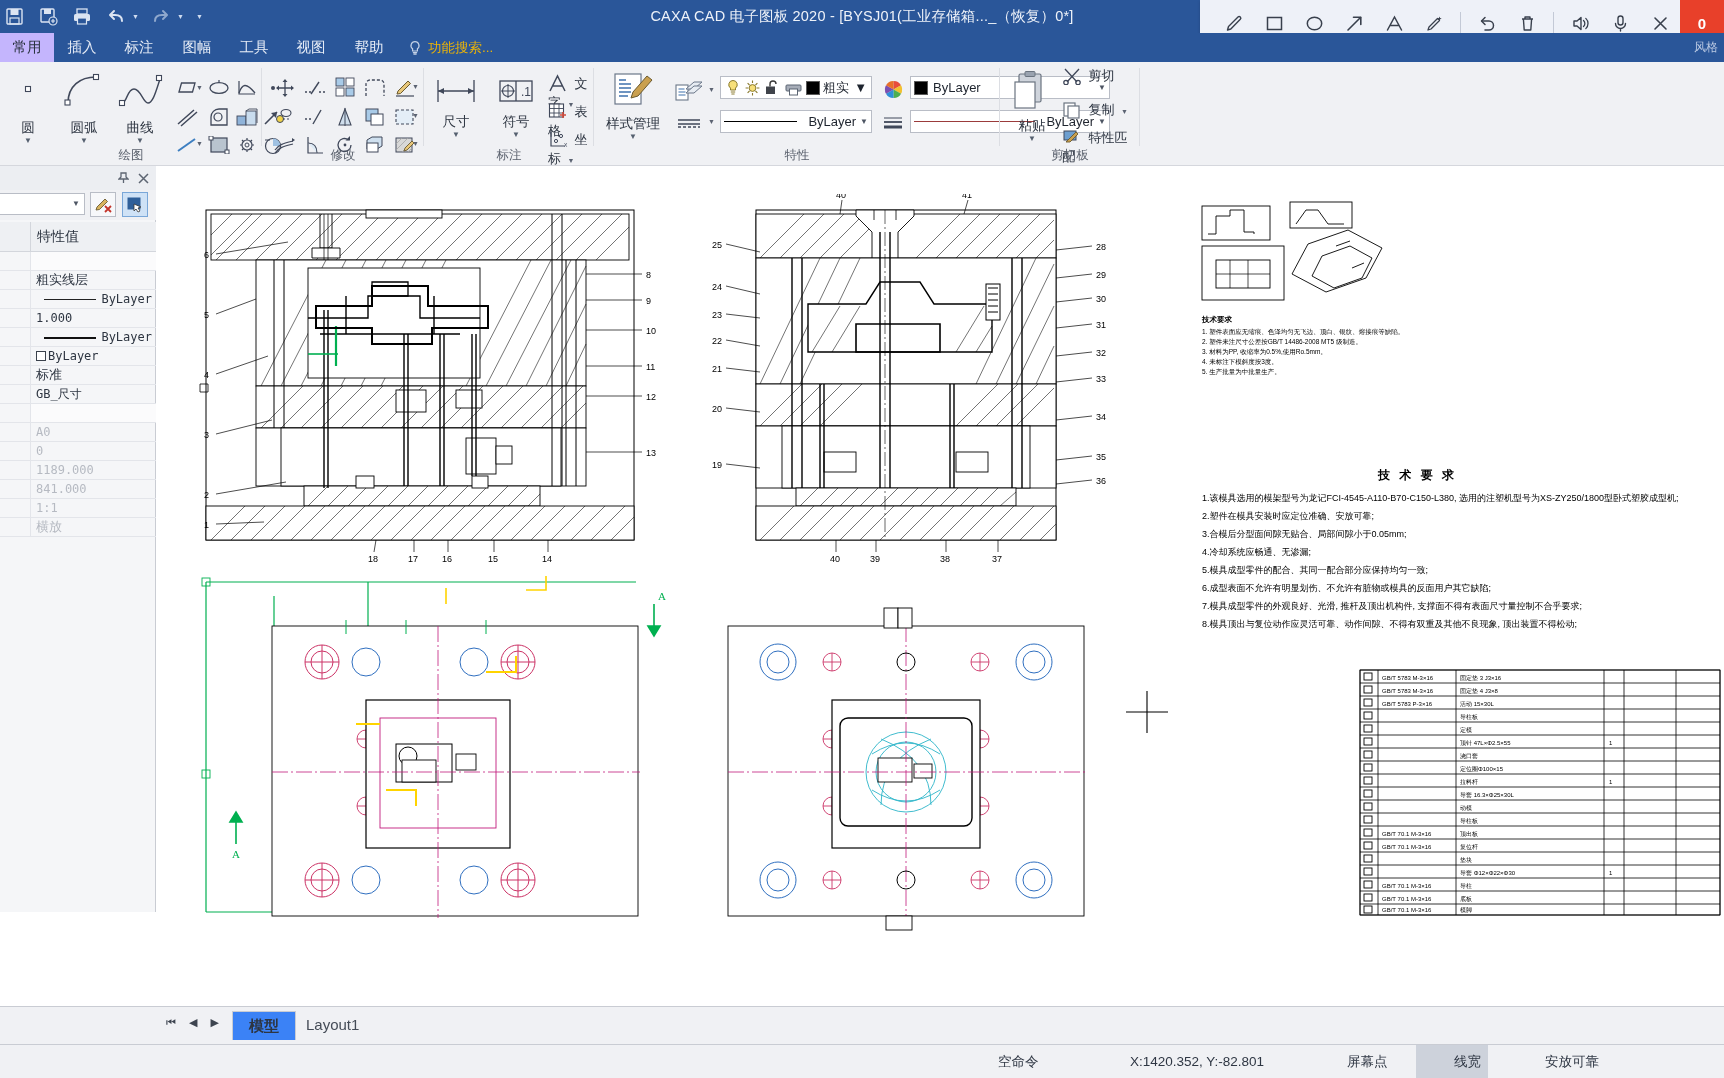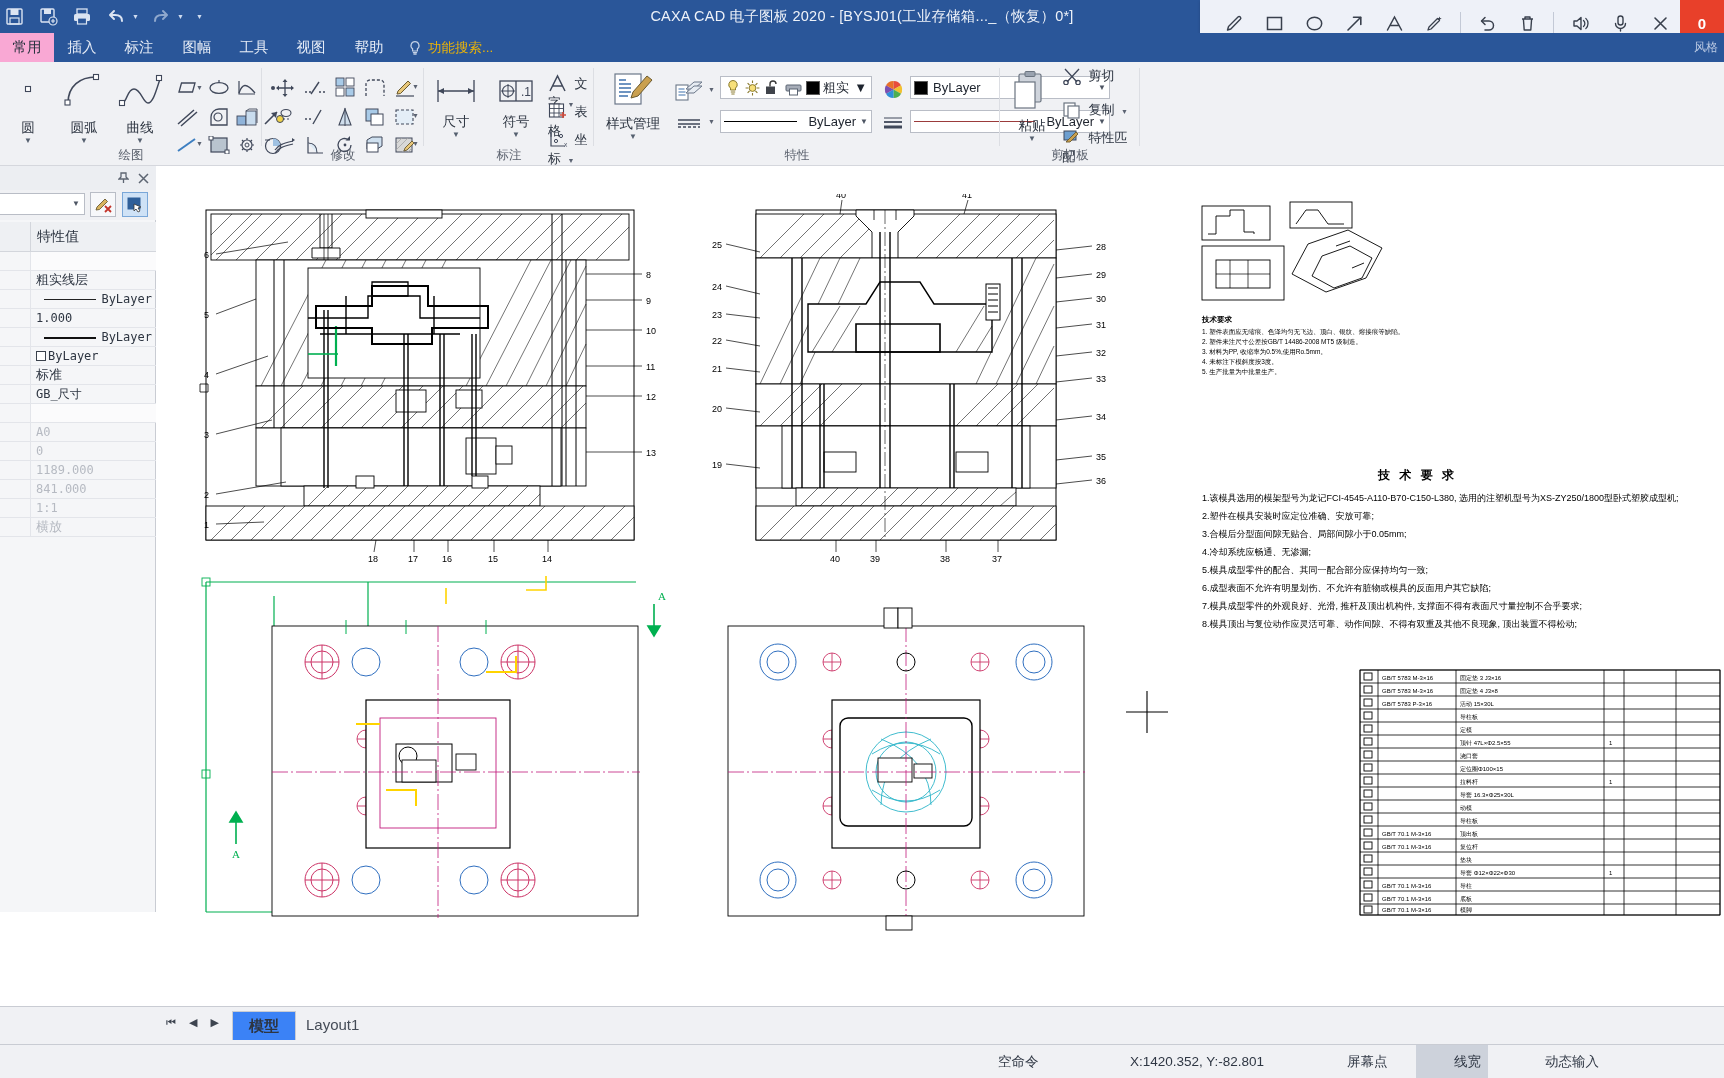--- a/index.html
+++ b/index.html
@@ -49,21 +49,21 @@
 
   
   .ribbon-tabs {
     position: absolute; left: 0; top: 33px; width: 1724px; height: 29px;
     background: #2a5699;
   }
   .ribbon-tabs .tab {
     position: absolute; top: 0; height: 29px; line-height: 29px;
     color: #e6ecf6; font-size: 14.5px; text-align: center; padding: 0 12px;
   }
-  .ribbon-tabs .tab.active { background: #f9a8d4; color: #2a3340; }
+  .ribbon-tabs .tab.active { background: #c4b5fd; color: #2a3340; }
   .search-tab { position: absolute; top: 0; height: 29px; line-height: 29px; color: #eab308; font-size: 13.5px; display: flex; align-items: center; gap: 6px; }
   .tabs-right { position:absolute; right: 6px; top: 0; height:47px; line-height:29px; color:#b9c8e2; font-size:12px; }
 
   
   .ribbon {
     position: absolute; left: 0; top: 62px; width: 1724px; height: 104px;
     background: #f0f1f4; border-bottom: 1px solid #d5d7dd;
   }
   .grp { position: absolute; top: 0; height: 104px; }
   .grp .glabel {
@@ -1296,16 +1296,16 @@
     <div class="stab active" style="left:232px;">模型</div>
     <div class="stab inact" style="left:290px;">Layout1</div>
   </div>
 
   <div class="statusbar">
     <div class="sb-item" style="left:998px;">空命令</div>
     <div class="sb-item" style="left:1130px;">X:1420.352, Y:-82.801</div>
     <div class="sb-item" style="left:1347px;">屏幕点</div>
     <div class="sb-item" style="left:1443px;">正交</div>
     <div class="sb-item on" style="left:1416px;padding-left:38px;">线宽</div>
-    <div class="sb-item" style="left:1545px;">动态输入</div>
+    <div class="sb-item" style="left:1545px;">安放可靠</div>
   </div>
 
 </div>
 
 </body></html>

